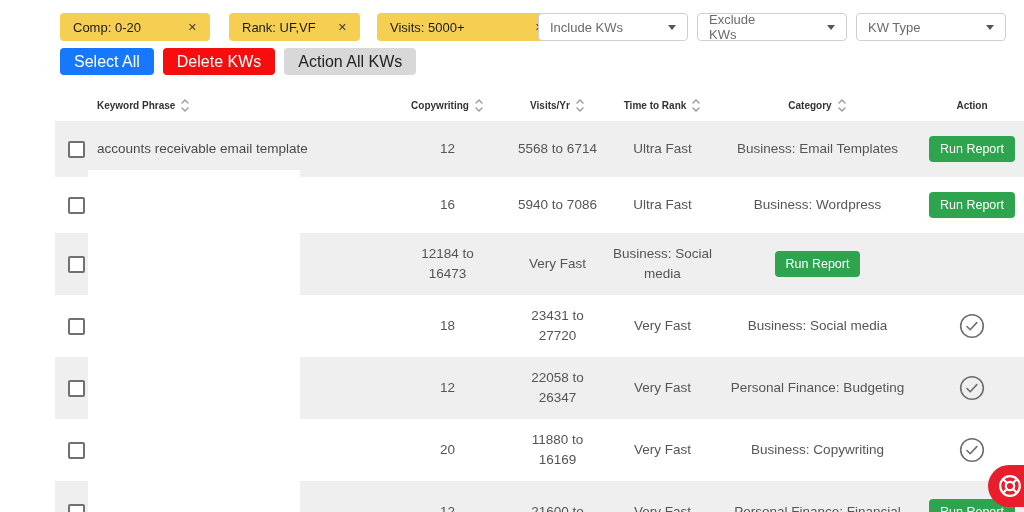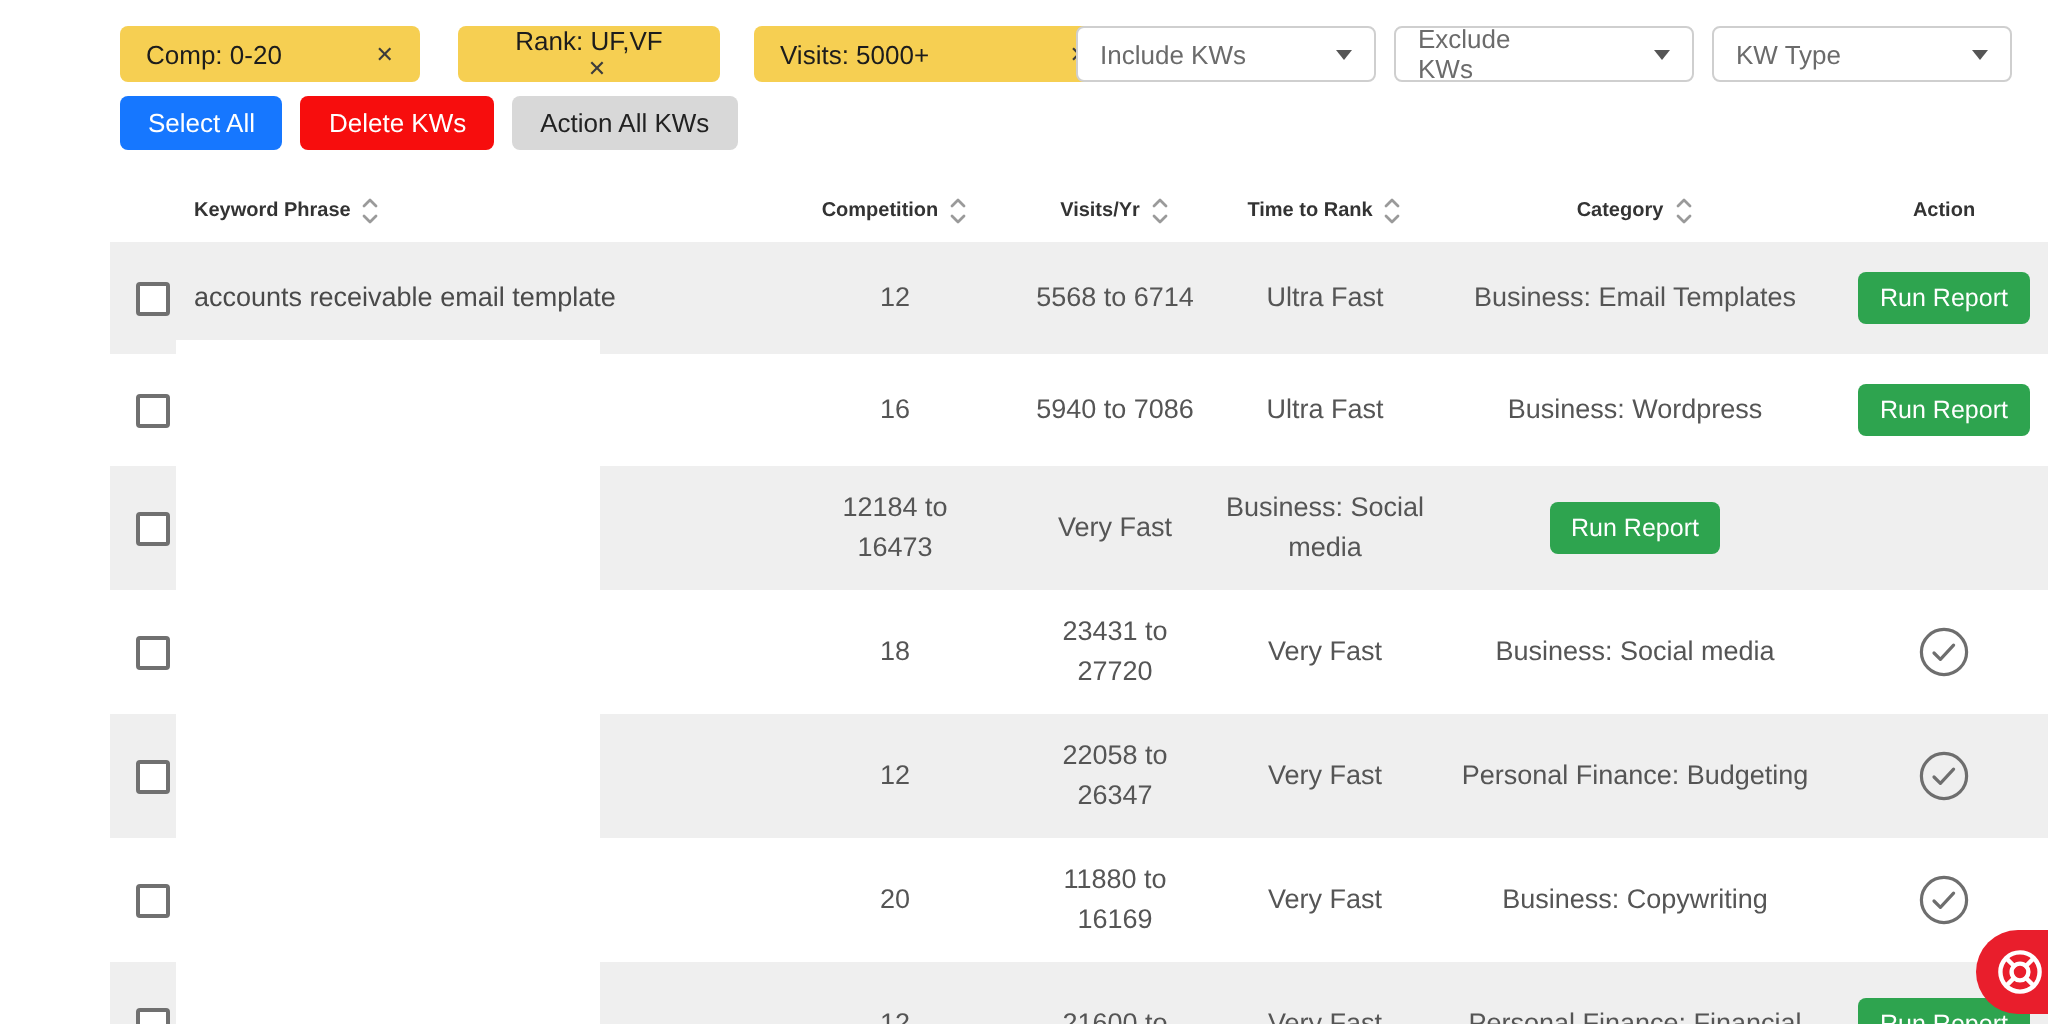--- a/index.html
+++ b/index.html
@@ -15,33 +15,33 @@
   html,body{width:1024px;height:512px;overflow:hidden;background:#fff;
     font-family:"Liberation Sans", sans-serif;}
   .stage{position:relative;width:1024px;height:512px;background:#fff;overflow:hidden;padding-left:17px;}
 
   
   .chips-row{position:absolute;top:13px;left:60px;display:flex;}
   .chip{height:28px;border-radius:4px;background:var(--chip-yellow);
     display:flex;align-items:center;justify-content:space-between;
     padding:0 13px;font-size:13px;color:#1c1c1c;}
   .chip-0{width:150px;margin-right:19px;}
-  .chip-1{width:131px;margin-right:17px;flex-direction:column;}
+  .chip-1{width:131px;margin-right:17px;}
   .chip-2{width:180px;}
   .chip .x{font-size:11px;color:#3c3c3c;cursor:pointer;margin-left:8px;}
   .dds-row{position:absolute;top:13px;left:538px;display:flex;gap:9px;}
   .dd{width:150px;height:28px;border:1px solid #cfcfcf;border-radius:4px;background:#fff;
     display:flex;align-items:center;justify-content:space-between;
     padding:0 11px;font-size:13px;color:#6b6b6b;cursor:pointer;gap:42px;}
   .caret{width:0;height:0;border-left:4px solid transparent;border-right:4px solid transparent;
     border-top:5px solid #555;}
 
   
   .toolbar{position:absolute;top:48px;left:60px;display:flex;gap:9px;}
-  .btn{height:27px;border:none;border-radius:4px;font-size:13px;padding:0 14px;
+  .btn{height:27px;border:none;border-radius:4px;font-size:16px;padding:0 14px;
     cursor:pointer;font-family:inherit;}
   .btn-blue{background:var(--primary-blue);color:#fff;}
   .btn-red{background:var(--danger-red);color:#fff;}
   .btn-gray{background:var(--export-gray);color:#222;}
 
   
   .kwtable{position:absolute;top:90px;left:55px;width:969px;}
   .grid{display:grid;grid-template-columns:33px 302px 115px 105px 105px 205px 104px;
     align-items:center;}
   .thead{height:31px;font-size:10px;font-weight:bold;color:#333;}
@@ -115,21 +115,21 @@
 
     <div class="grid thead">
       <div></div>
       <div class="th left">
         <span>Keyword Phrase</span>
         <svg class="sort-svg" viewBox="0 0 10 15">
             <path d="M2 5 L5 2 L8 5 M2 10 L5 13 L8 10" fill="none" stroke="#9a9a9a" stroke-width="1.4" stroke-linecap="round" stroke-linejoin="round"></path>
           </svg>
       </div>
       <div class="th">
-        <span>Competition</span>
+        <span>Copywriting</span>
         <svg class="sort-svg" viewBox="0 0 10 15">
             <path d="M2 5 L5 2 L8 5 M2 10 L5 13 L8 10" fill="none" stroke="#9a9a9a" stroke-width="1.4" stroke-linecap="round" stroke-linejoin="round"></path>
           </svg>
       </div>
       <div class="th">
         <span>Visits/Yr</span>
         <svg class="sort-svg" viewBox="0 0 10 15">
             <path d="M2 5 L5 2 L8 5 M2 10 L5 13 L8 10" fill="none" stroke="#9a9a9a" stroke-width="1.4" stroke-linecap="round" stroke-linejoin="round"></path>
           </svg>
       </div>

